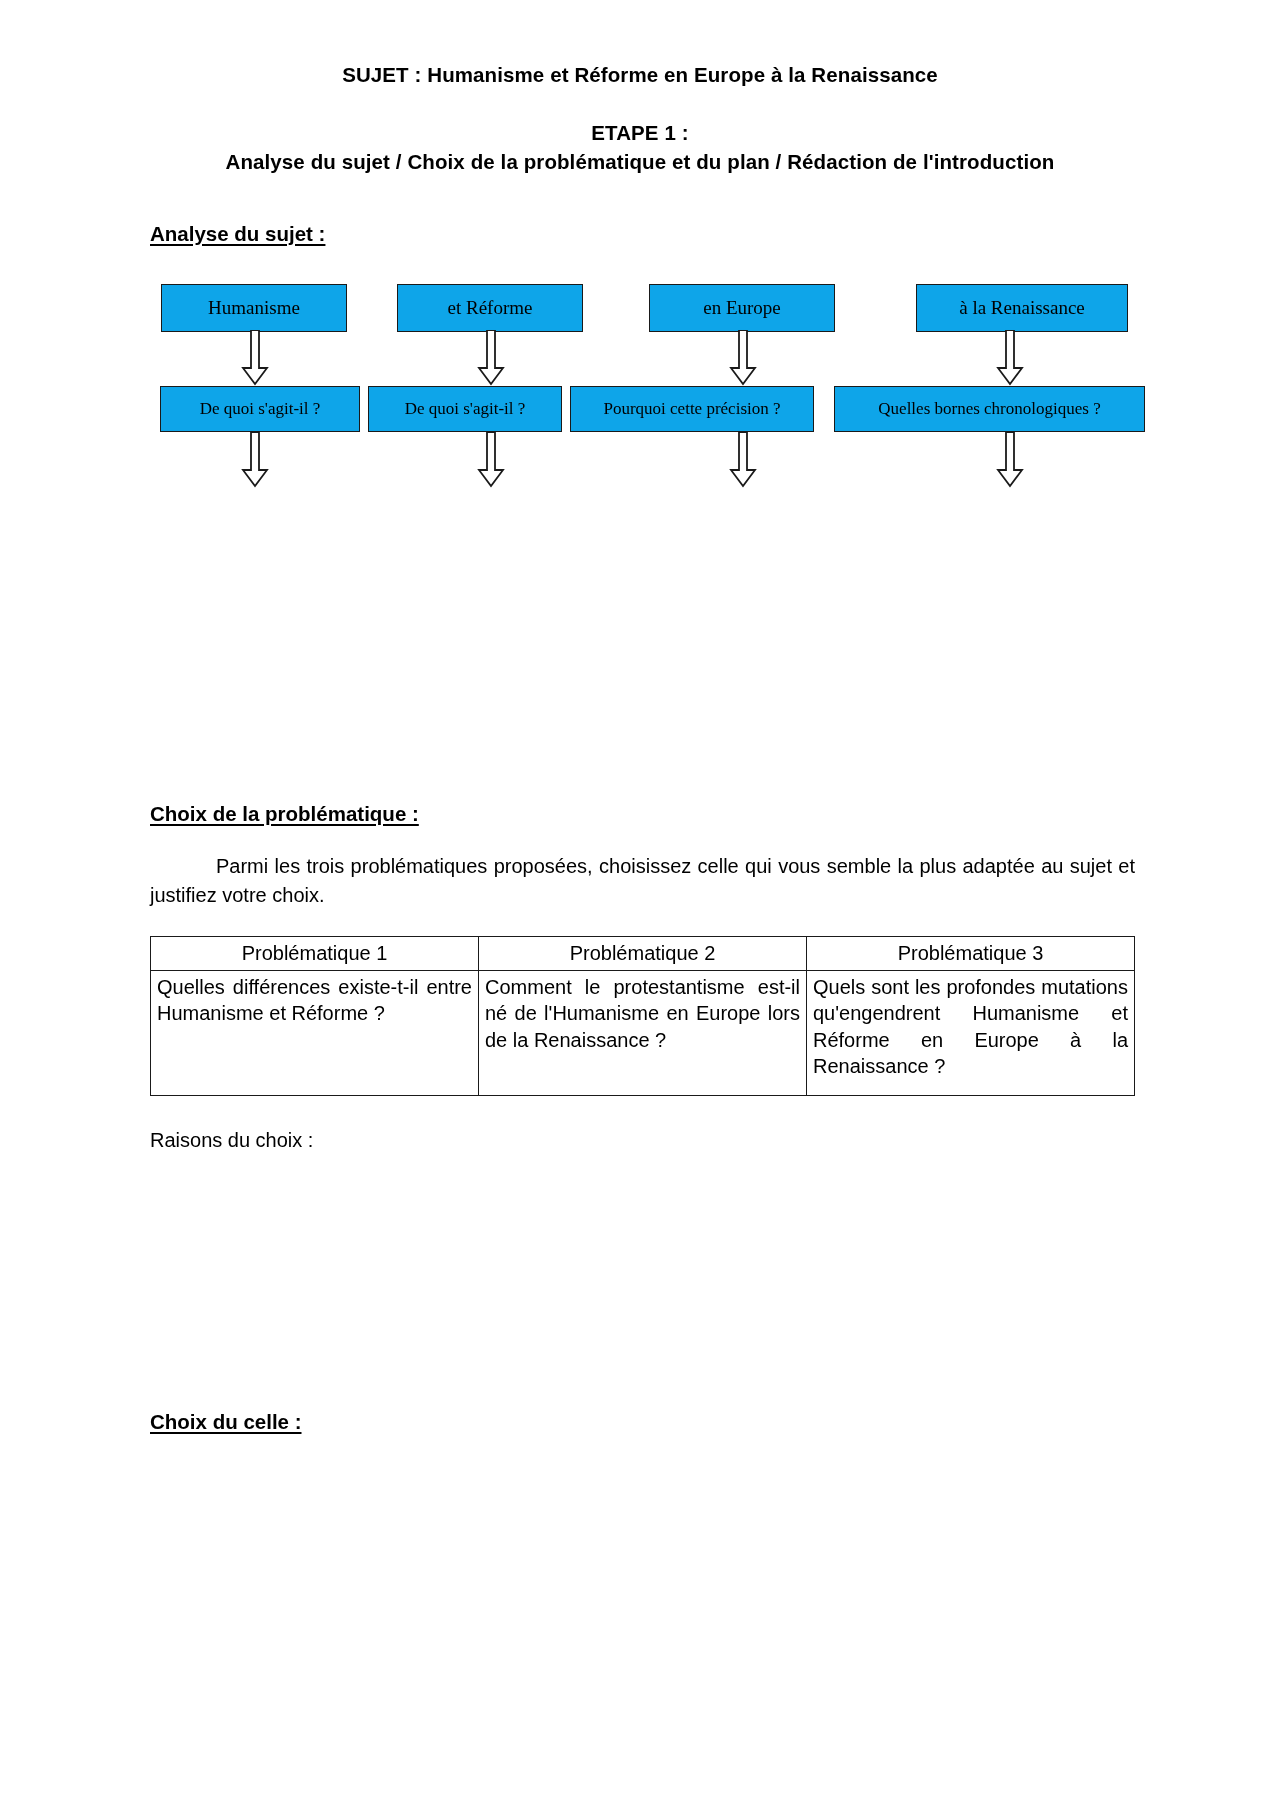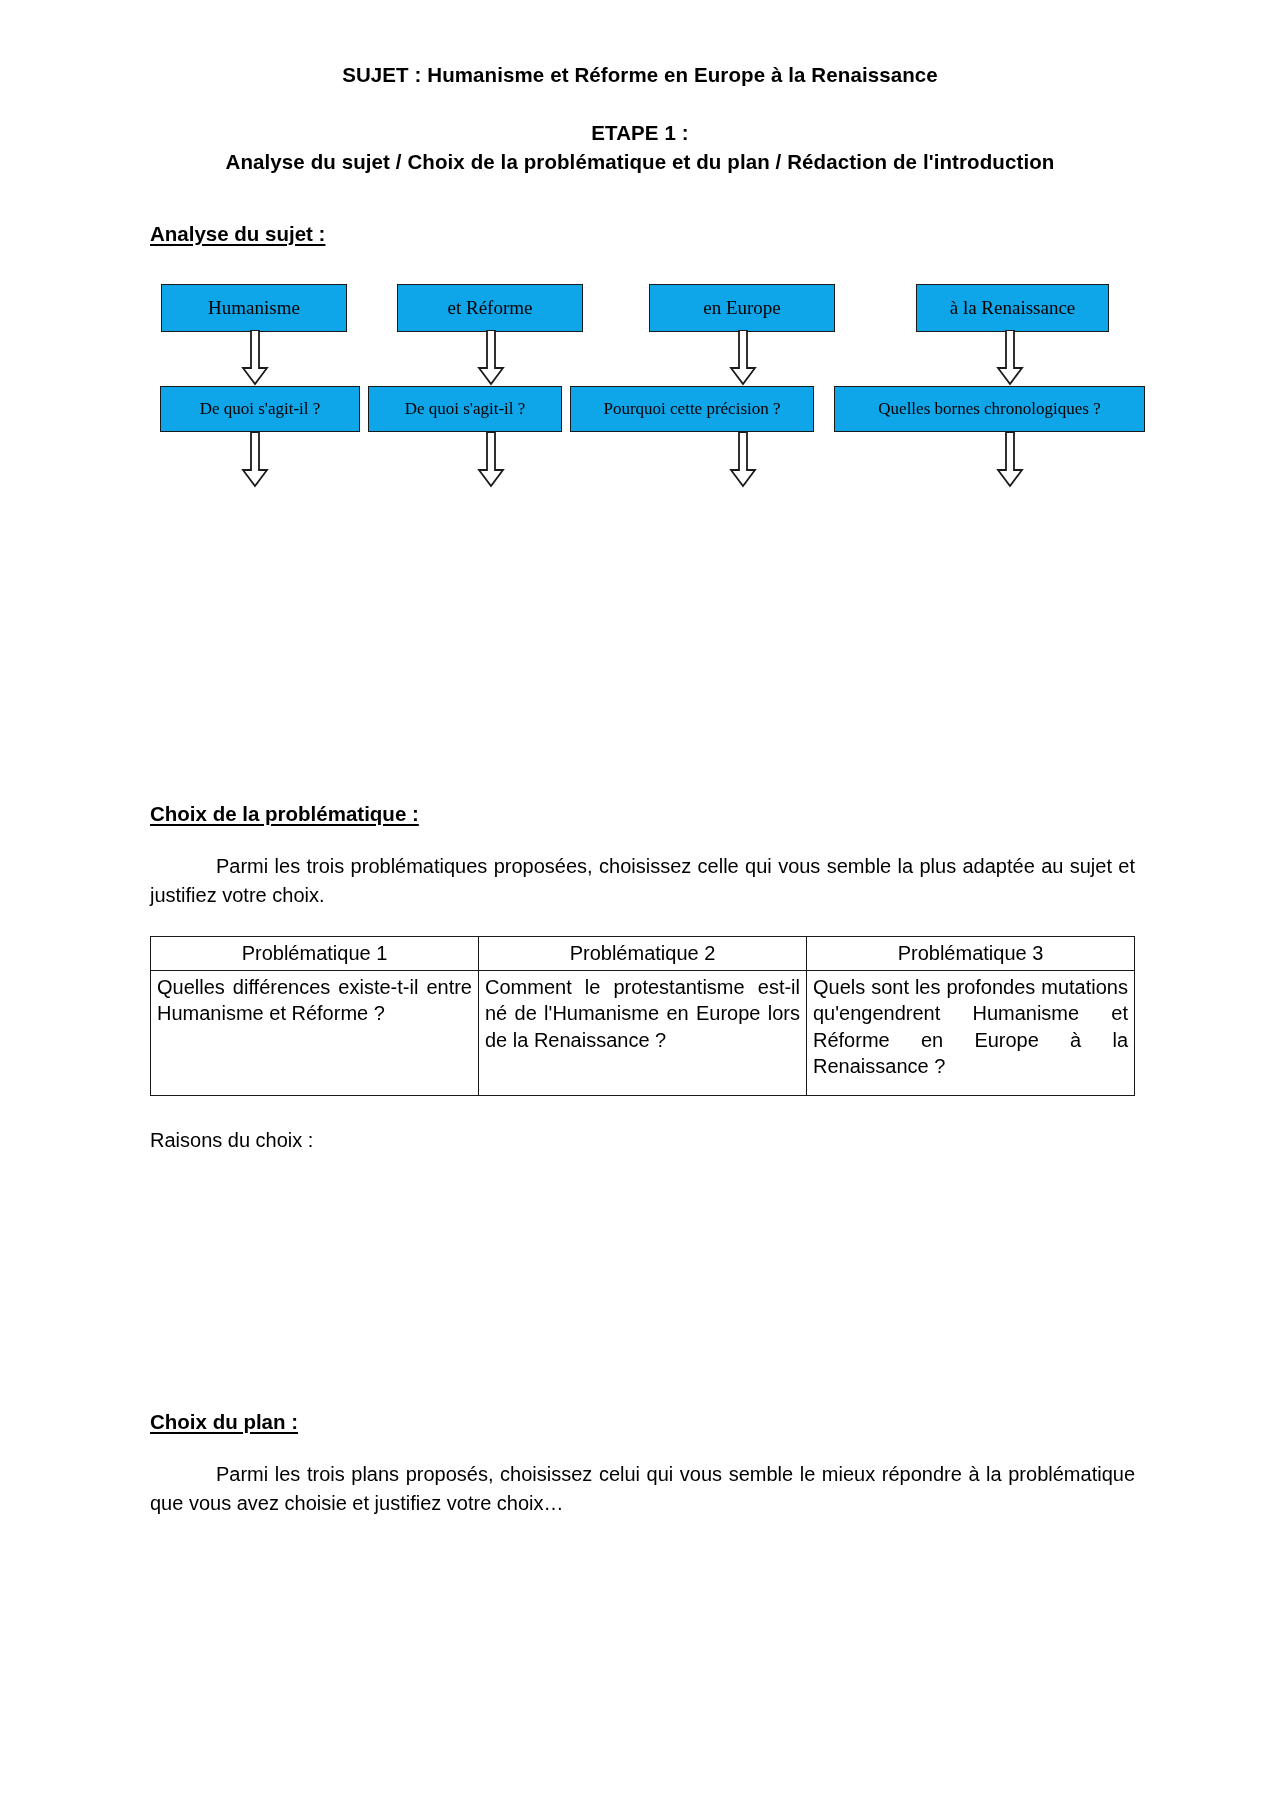--- a/index.html
+++ b/index.html
@@ -136,21 +136,21 @@
 
     <div class="heading-wrap">
       <span class="section-heading">Analyse du sujet :</span>
     </div>
 
     <div class="diagram">
 
       <div class="dbox term" style="left:11px;  top:12px; width:186px;">Humanisme</div>
       <div class="dbox term" style="left:247px; top:12px; width:186px;">et Réforme</div>
       <div class="dbox term" style="left:499px; top:12px; width:186px;">en Europe</div>
-      <div class="dbox term" style="left:766px; top:12px; width:193px;">à la Renaissance</div>
+      <div class="dbox term" style="left:766px; top:12px; width:212px;">à la Renaissance</div>
 
       <svg class="arrow" style="left:91px;  top:58px;" width="28" height="56" viewBox="0 0 28 56">
         <polygon points="10,0 18,0 18,38 26,38 14,54 2,38 10,38" fill="#ffffff" stroke="#1a1a1a" stroke-width="1.8"></polygon>
       </svg>
       <svg class="arrow" style="left:327px; top:58px;" width="28" height="56" viewBox="0 0 28 56">
         <polygon points="10,0 18,0 18,38 26,38 14,54 2,38 10,38" fill="#ffffff" stroke="#1a1a1a" stroke-width="1.8"></polygon>
       </svg>
       <svg class="arrow" style="left:579px; top:58px;" width="28" height="56" viewBox="0 0 28 56">
         <polygon points="10,0 18,0 18,38 26,38 14,54 2,38 10,38" fill="#ffffff" stroke="#1a1a1a" stroke-width="1.8"></polygon>
       </svg>
@@ -202,21 +202,20 @@
           <td class="cell">Quels sont les profondes mutations qu'engendrent Humanisme et Réforme en Europe à la Renaissance ?</td>
         </tr>
       </tbody>
     </table>
 
     <div class="label-line">Raisons du choix :</div>
 
     <div class="spacer-xl"></div>
 
     <div class="heading-wrap">
-      <span class="section-heading">Choix du plan :</span>
+      <span class="section-heading">Choix du celle :</span>
     </div>
 
     <div class="spacer-sm"></div>
 
-    <p class="para indent">Parmi les trois plans proposés, choisissez celui qui vous semble le mieux répondre à la problématique que vous avez choisie et justifiez votre choix…</p>
 
   </div>
 </div>
 
 </body></html>

